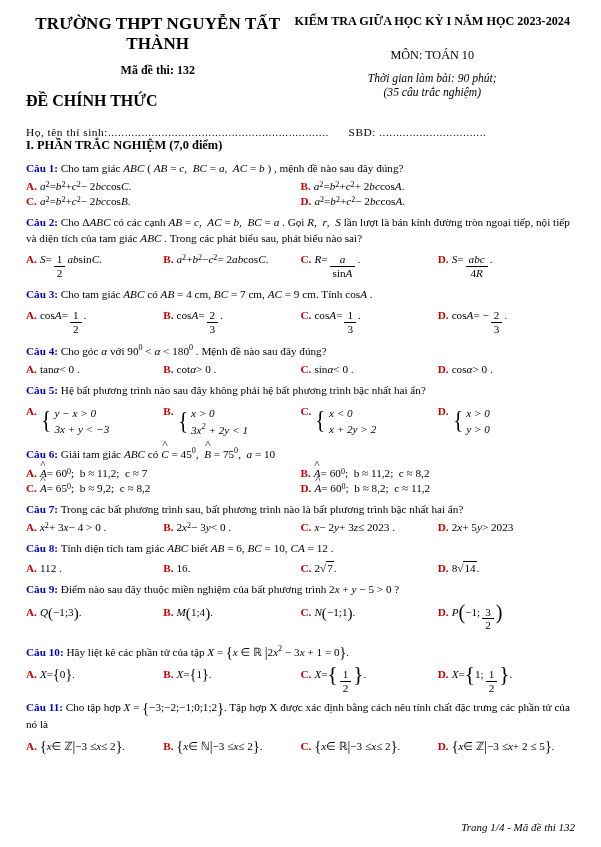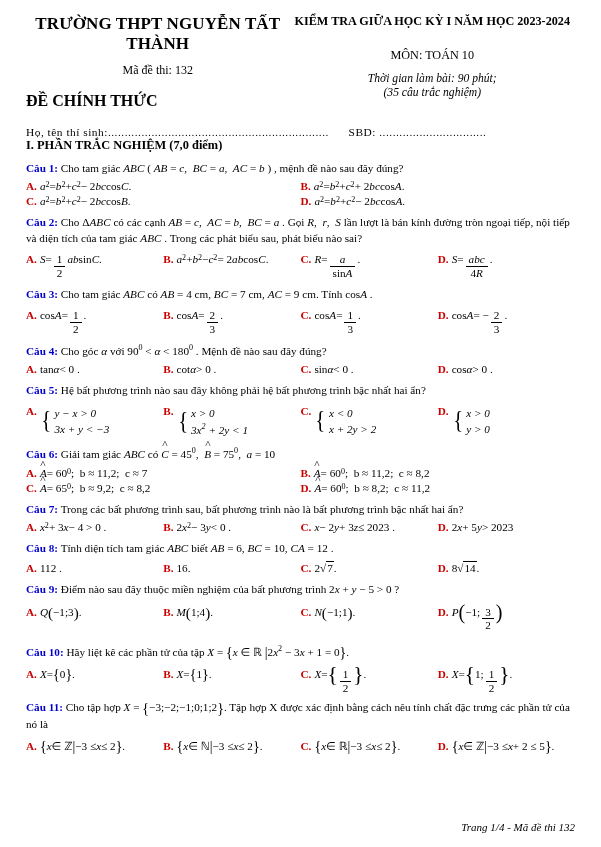--- a/index.html
+++ b/index.html
@@ -18,21 +18,21 @@
     box-sizing:border-box;
     position:relative;
   }
   
   .hdr{display:flex; width:100%;}
   .hdr-l{width:48%; text-align:center;}
   .hdr-r{width:52%; text-align:center;}
   .school{font-weight:bold; font-size:17px; letter-spacing:.1px;}
   .exam-title{font-weight:bold; font-size:12.2px;}
   .subject{font-weight:normal; font-size:12.2px; margin-top:19px;}
-  .code{font-weight:normal; font-size:12px; margin-top:9px;text-align:center;}
+  .code{font-weight:bold; font-size:12px; margin-top:9px;text-align:center;}
   .time{font-style:italic; font-size:11.6px; margin-top:9px;}
   .qcount{font-style:italic; font-size:11.6px; margin-top:1px;}
   .official{font-weight:bold; font-size:16px; text-align:left; margin-top:12px;}
   .hdr-l .official{margin-top:14px;}
 
   .idline{margin-top:16px; font-size:11.4px;}
   .dots{letter-spacing:.5px;}
 
   .secttitle{font-weight:bold; font-size:12.4px; }
 

